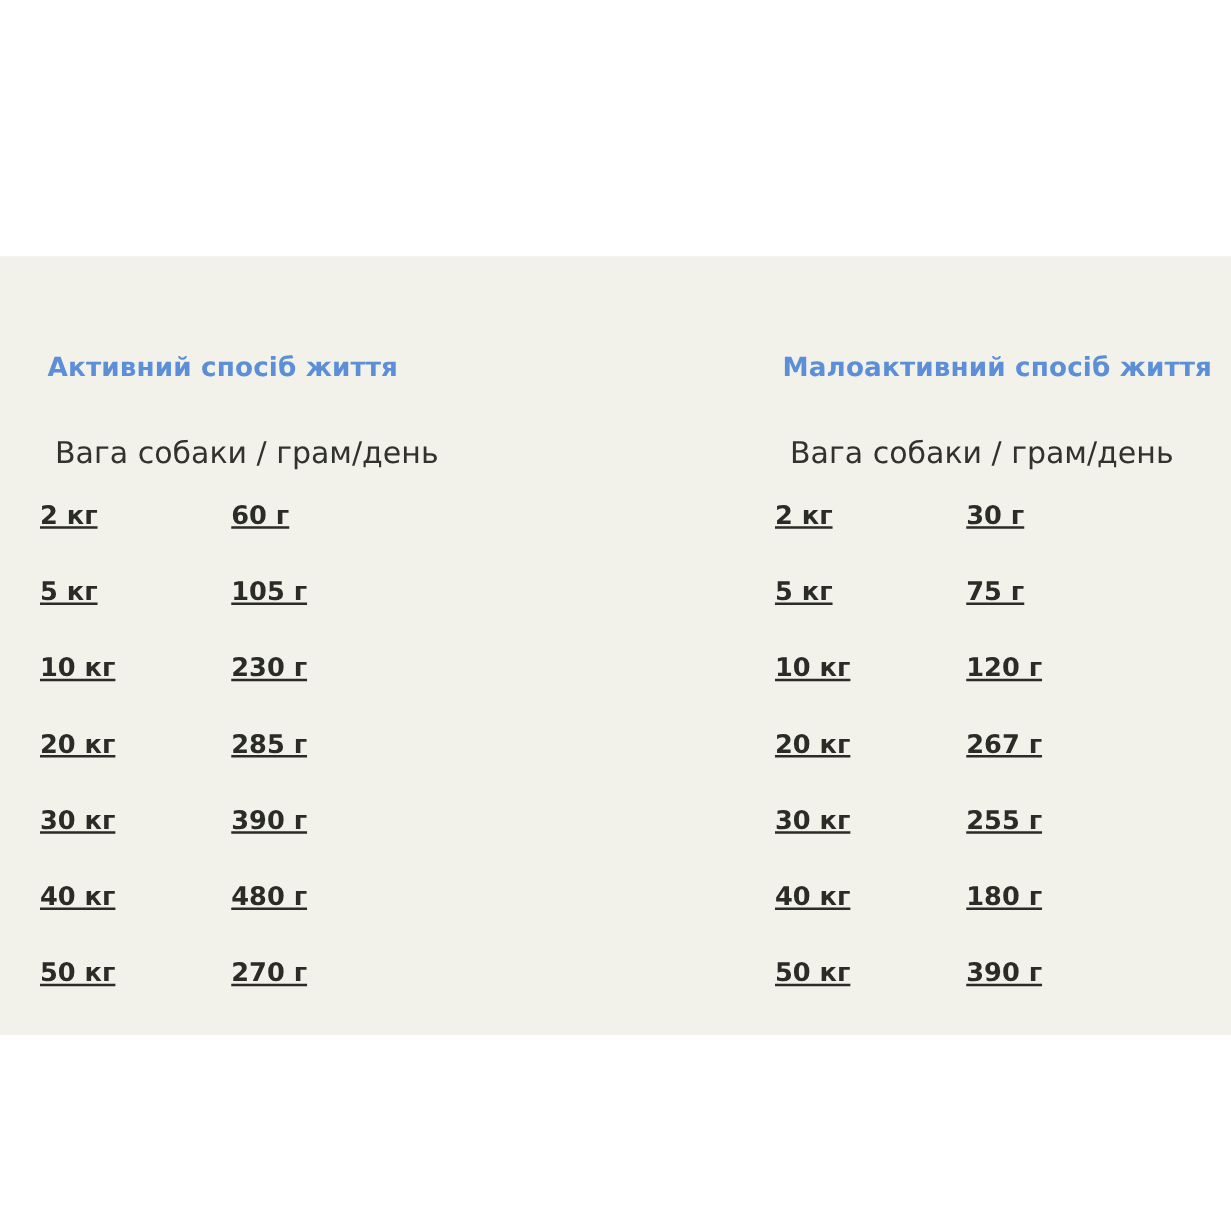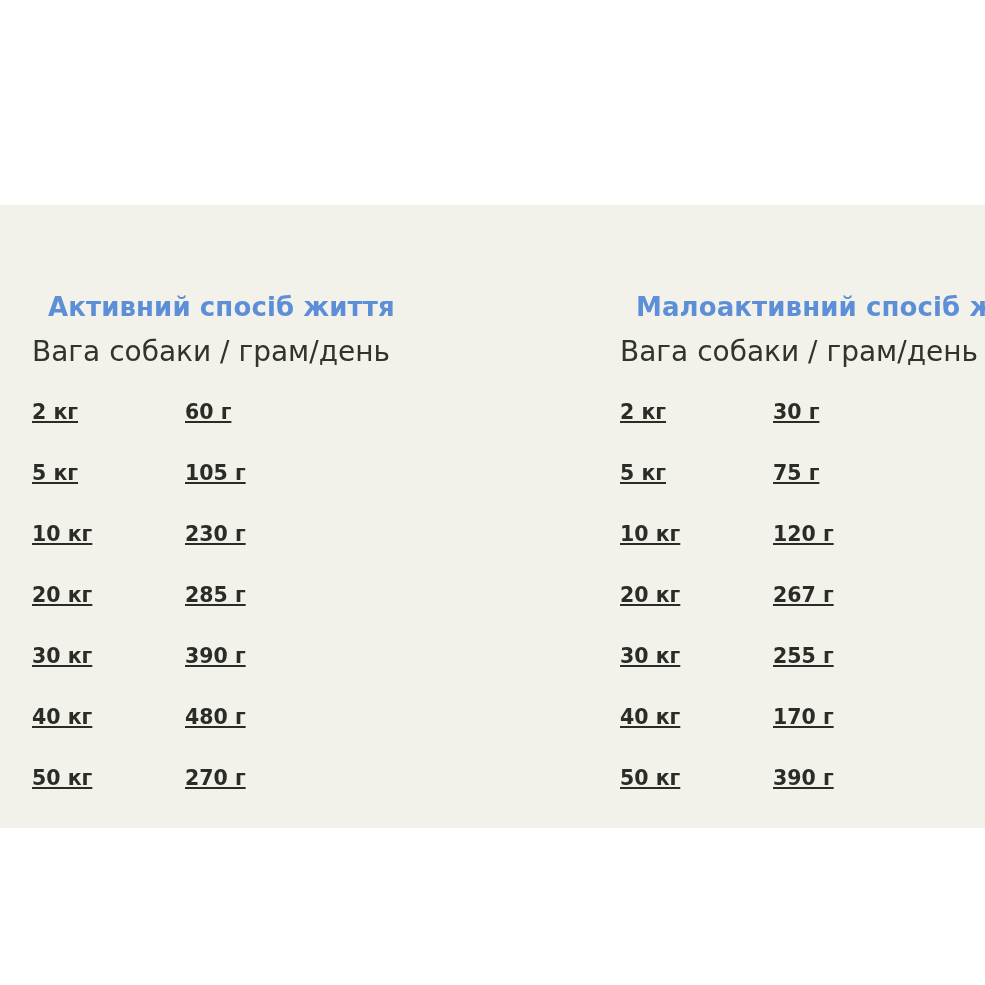--- a/index.html
+++ b/index.html
@@ -41,36 +41,36 @@
     top: 0;
     height: 100%;
   }
   .lifestyle-column.col-0 { left: 32px;  width: 560px; }
   .lifestyle-column.col-1 { left: 620px; width: 365px; }
 
   .column-heading {
     position: absolute;
     top: 73px;
     left: 0;
-    margin: 16px;
-    font-size: 26px;
+    margin: 6px;
+    font-size: 21px;
     font-weight: bold;
     color: #5c8fd8;
     letter-spacing: 0.1px;
     white-space: nowrap;
     line-height: 1;
     text-align: center;
   }
 
   .column-subheading {
     position: absolute;
     top: 133px;
     left: 0;
-    margin: 0;
-    font-size: 28px;
+    margin: 12px;
+    font-size: 24px;
     font-weight: normal;
     color: #33332e;
     white-space: nowrap;
     line-height: 1;
   }
 
   .rows {
     position: absolute;
     top: 197px;
     left: 0;
@@ -153,21 +153,21 @@
           <div class="data-row">
             <span class="cell cell-weight">20 кг</span>
             <span class="cell cell-amount">267 г</span>
           </div>
           <div class="data-row">
             <span class="cell cell-weight">30 кг</span>
             <span class="cell cell-amount">255 г</span>
           </div>
           <div class="data-row">
             <span class="cell cell-weight">40 кг</span>
-            <span class="cell cell-amount">170 г</span>
+            <span class="cell cell-amount">180 г</span>
           </div>
           <div class="data-row">
             <span class="cell cell-weight">50 кг</span>
             <span class="cell cell-amount">390 г</span>
           </div>
         </div>
       </div>
     </div>
 </div>
 

